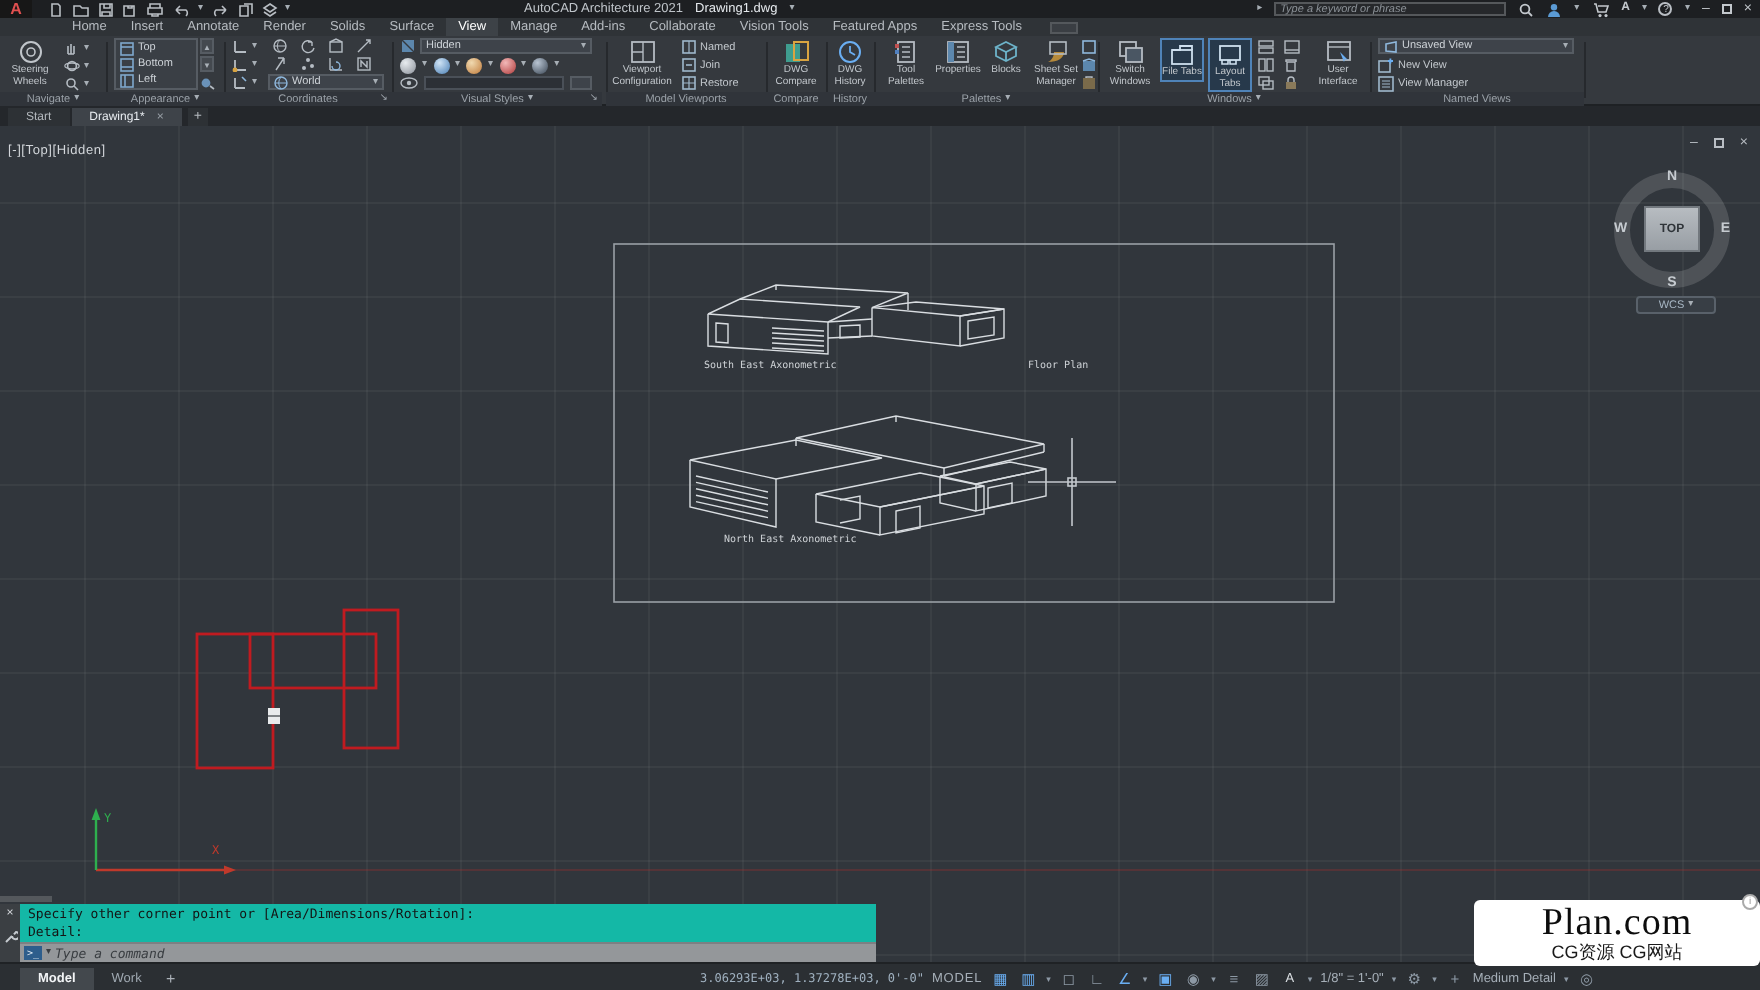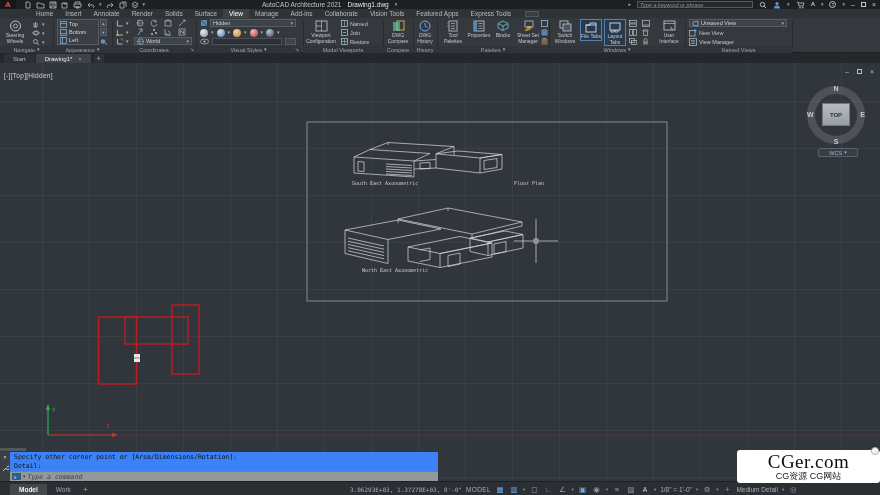--- a/index.html
+++ b/index.html
@@ -63,21 +63,21 @@
 .vcl{position:absolute;font-size:7px;color:#c6cbd0;font-weight:bold}
 #vcface{position:absolute;left:16px;top:18px;width:28px;height:23px;background:linear-gradient(#b7bcc1,#989ea4);border:1px solid #72787e;color:#2e3338;font-size:6px;font-weight:bold;display:flex;align-items:center;justify-content:center}
 #wcspill{position:absolute;left:818px;top:85px;width:40px;height:9px;background:#383e45;border:1px solid #59616a;border-radius:2px;display:flex;align-items:center;justify-content:center;gap:2px;font-size:5.5px;color:#a7b6c4}
 .axlabel{position:absolute;font-size:6px;font-family:"DejaVu Sans Mono",monospace}
 
 
 #cmddock{position:absolute;left:0;top:452px;width:438px;height:29px;z-index:12;display:flex}
 #cmdgrip{position:absolute;left:0;top:-4px;width:26px;height:3px;background:#54585c}
 .cstrip{width:10px;background:#3b3f43;display:flex;flex-direction:column;align-items:center;padding-top:2px;gap:5px;color:#d6dade;font-size:6px}
 .cbody{flex:1;display:flex;flex-direction:column}
-.chist{background:#3b82f6;color:#141414;font-family:"DejaVu Sans Mono",monospace;font-size:6.5px;line-height:8.8px;padding:1px 0 0 4px;height:19px}
+.chist{background:#14b8a6;color:#141414;font-family:"DejaVu Sans Mono",monospace;font-size:6.5px;line-height:8.8px;padding:1px 0 0 4px;height:19px}
 .cinput{height:10px;background:#94979a;border-top:1px solid #7d8083;display:flex;align-items:center;padding:0 2px;gap:2px}
 .cmdicon{width:9px;height:7px;background:#2e5e8c;color:#eaf2f8;font-size:5px;display:flex;align-items:center;justify-content:center;font-family:"DejaVu Sans Mono",monospace}
 input.cmd{flex:1;background:transparent;border:none;outline:none;font-family:"DejaVu Sans Mono",monospace;font-size:6.5px;font-style:italic;color:#26292c}
 input.cmd::placeholder{color:#3a3e42;font-style:italic}
 
 
 #statusbar{position:absolute;left:0;top:481px;width:880px;height:14px;background:#2b2f33;border-top:1px solid #1f2225;font-size:6.5px;color:#9fa8b1}
 #ltabs{position:absolute;left:10px;top:0;height:14px;display:flex;align-items:center}
 .ltab{padding:2px 9px}
 .ltab.active{background:#43484d;color:#f2f4f6;font-weight:bold}
@@ -815,16 +815,16 @@
     <span class="sic">⚙</span>
     <span class="scaret">▾</span>
     <span class="sic">+</span>
     <span class="stx">Medium Detail</span>
     <span class="scaret">▾</span>
     <span class="sic">◎</span>
   </div>
 </div>
 
 <div id="watermark">
-  <span class="wm1">CGer.com</span>
+  <span class="wm1">Plan.com</span>
   <span class="wm2">CG资源 CG网站</span>
   <span id="wmbadge">i</span>
 </div>
 
 </body></html>

